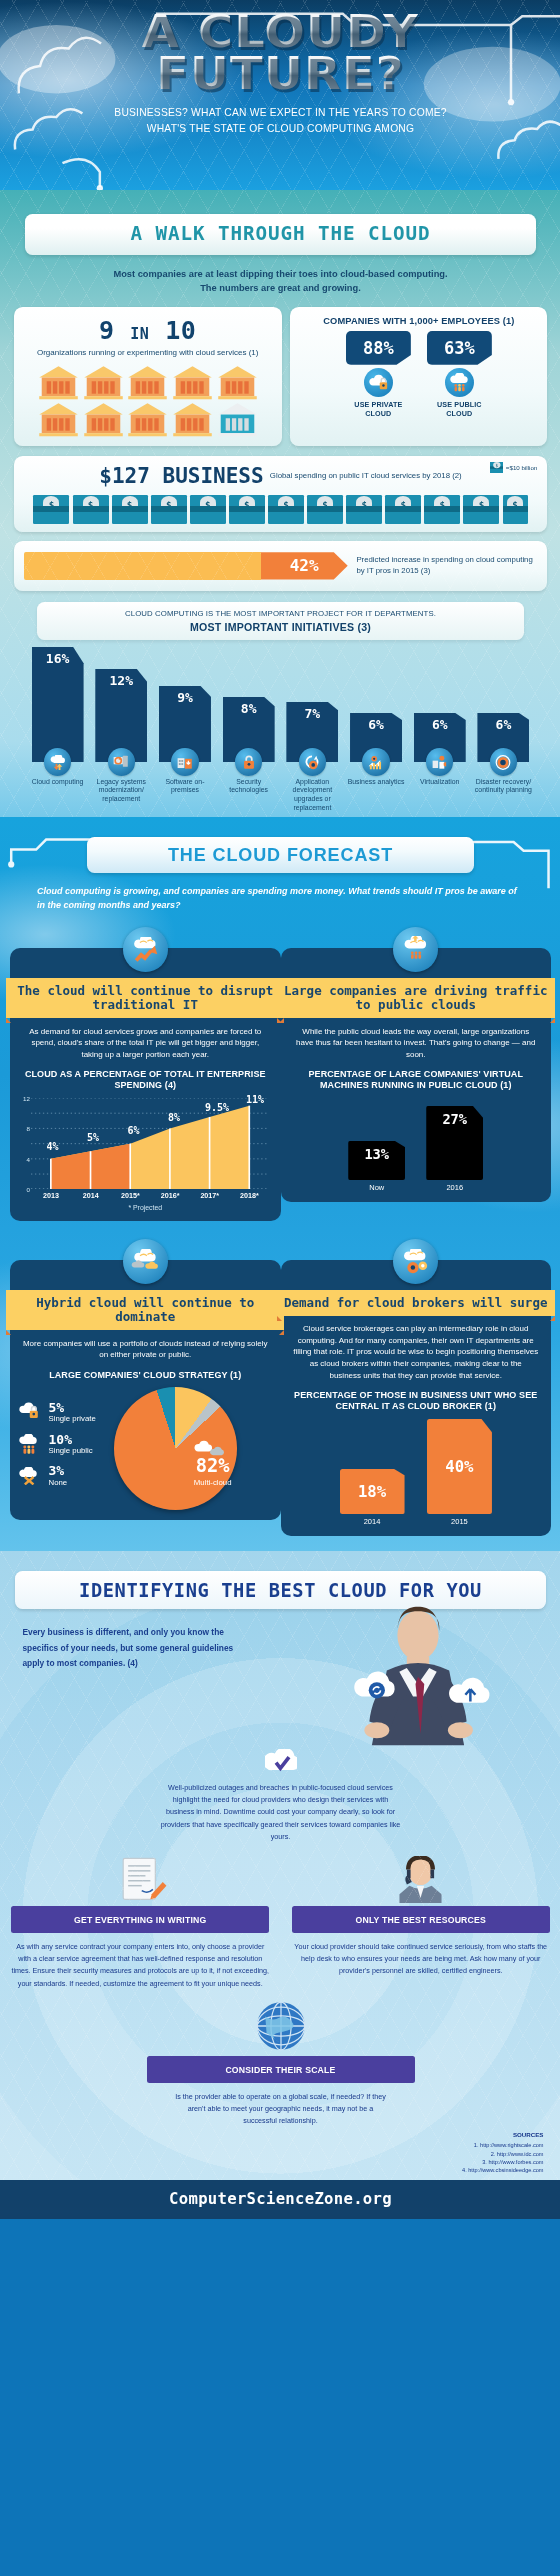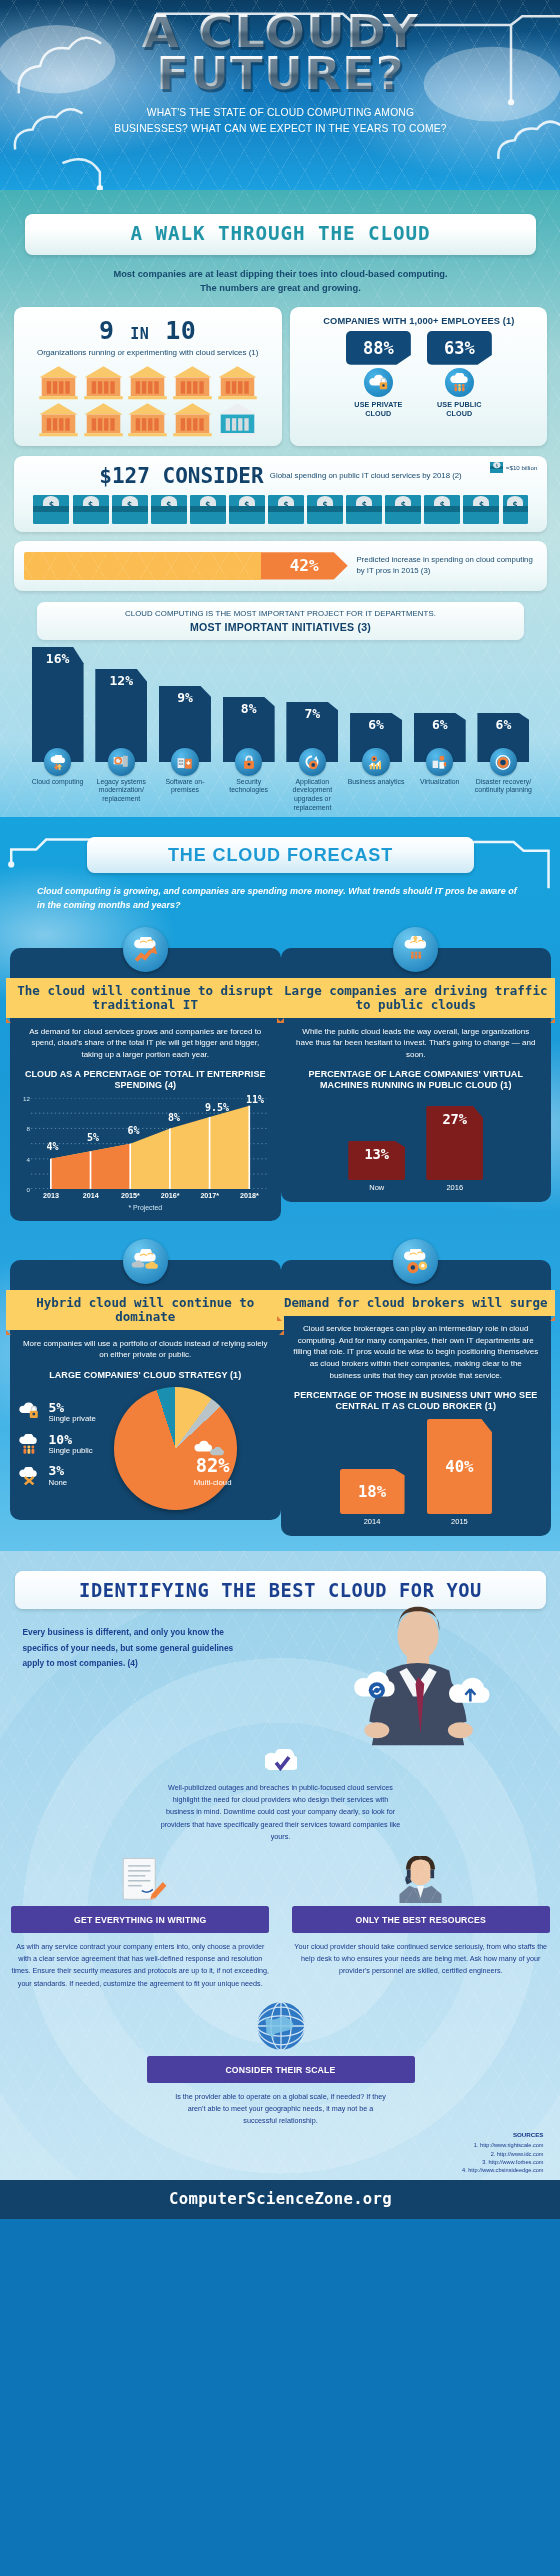--- a/index.html
+++ b/index.html
@@ -194,21 +194,21 @@
   .plot { position:absolute; left:12.5px; right:2.5px; top:0; bottom:13.7px; }
   .xax { position:absolute; left:12.5px; right:2.5px; bottom:2.5px; display:flex; }
   .xax span{ flex:1; text-align:center; color:#fff; font-size:7.2px; font-weight:bold;}
   .projnote{ color:#cfe6f3; font-size:6.9px; text-align:center; margin-top:1.2px;}
   .dlabels{ position:absolute; left:12.5px; right:2.5px; top:0; bottom:13.7px; pointer-events:none;}
   .dlabels b{ position:absolute; color:#fff; font-family:"DejaVu Sans Mono",monospace; font-size:10px; transform:translate(-50%,-100%);}
 
   
   .vmbars { display:flex; align-items:flex-end; justify-content:center; gap:21px; height:93px; margin-top:7.5px; }
   .vmcol{ text-align:center;}
-  .vmbar{ width:57px; background:#7f1d1d; color:#fff; font-family:"DejaVu Sans Mono",monospace;
+  .vmbar{ width:57px; background:#000000; color:#fff; font-family:"DejaVu Sans Mono",monospace;
     font-weight:bold; font-size:13.7px; display:flex; align-items:flex-start; justify-content:center; padding-top:5px;
     clip-path: polygon(0 0, 82% 0, 100% 16%, 100% 100%, 0 100%); border-radius: 1.9px;}
   .vmcap{ color:#fff; font-size:7.5px; margin-top:3.1px;}
 
   
   .pierow{ display:flex; align-items:center; gap:3.7px; padding: 6.2px 7.5px 0;}
   .legend{ width:93px; color:#fff; }
   .leg{ display:flex; align-items:center; gap:5px; margin-bottom:8.7px;}
   .leg .v{ font-family:"DejaVu Sans Mono",monospace; font-weight:bold; font-size:13px; line-height:1;}
   .leg .k{ font-size:7.8px; line-height:1.15; margin-top:1.2px;}
@@ -267,22 +267,22 @@
       <circle cx="820" cy="164" r="5" fill="#fff" opacity=".9"></circle>
       <circle cx="160" cy="302" r="5" fill="#fff" opacity=".9"></circle>
       <ellipse cx="90" cy="95" rx="95" ry="55" fill="#ffffff" opacity=".35"></ellipse>
       <ellipse cx="790" cy="135" rx="110" ry="60" fill="#ffffff" opacity=".30"></ellipse>
     </svg>
     <div class="hero-title">
       <span class="l1">A CLOUDY</span>
       <span class="l2">FUTURE?</span>
     </div>
     <div class="hero-sub">
+      <div>BUSINESSES? WHAT CAN WE EXPECT IN THE YEARS TO COME?</div>
       <div>WHAT'S THE STATE OF CLOUD COMPUTING AMONG</div>
-      <div>BUSINESSES? WHAT CAN WE EXPECT IN THE YEARS TO COME?</div>
     </div>
   </div>
 
   <div class="sec1">
     <div class="lattice"></div>
 
     <div class="banner">
       <h2>A WALK THROUGH THE CLOUD</h2>
     </div>
 
@@ -464,21 +464,21 @@
             <div class="cap">USE PUBLIC CLOUD</div>
           </div>
         </div>
       </div>
     </div>
 
     <div class="card card-money">
       <div class="money-head">
         <div class="money-big">
           <span>$127</span>
-          <span>CONSIDER</span>
+          <span>BUSINESS</span>
         </div>
         <div class="money-note">Global spending on public IT cloud services by 2018 (2)</div>
       </div>
       <div class="money-key">
         <svg width="13.7" height="11.2" viewBox="0 0 22 18" style="font-size:10px">
             <rect width="22" height="18" fill="#1a8fb0"></rect>
             <rect y="7" width="22" height="4" fill="#0e6a86"></rect>
             <ellipse cx="11" cy="5" rx="6" ry="5" fill="#dfe7ea"></ellipse>
             <text x="11" y="8" font-size="7" text-anchor="middle" fill="#12607d" font-family="DejaVu Sans Mono, monospace">$</text>
           </svg>

